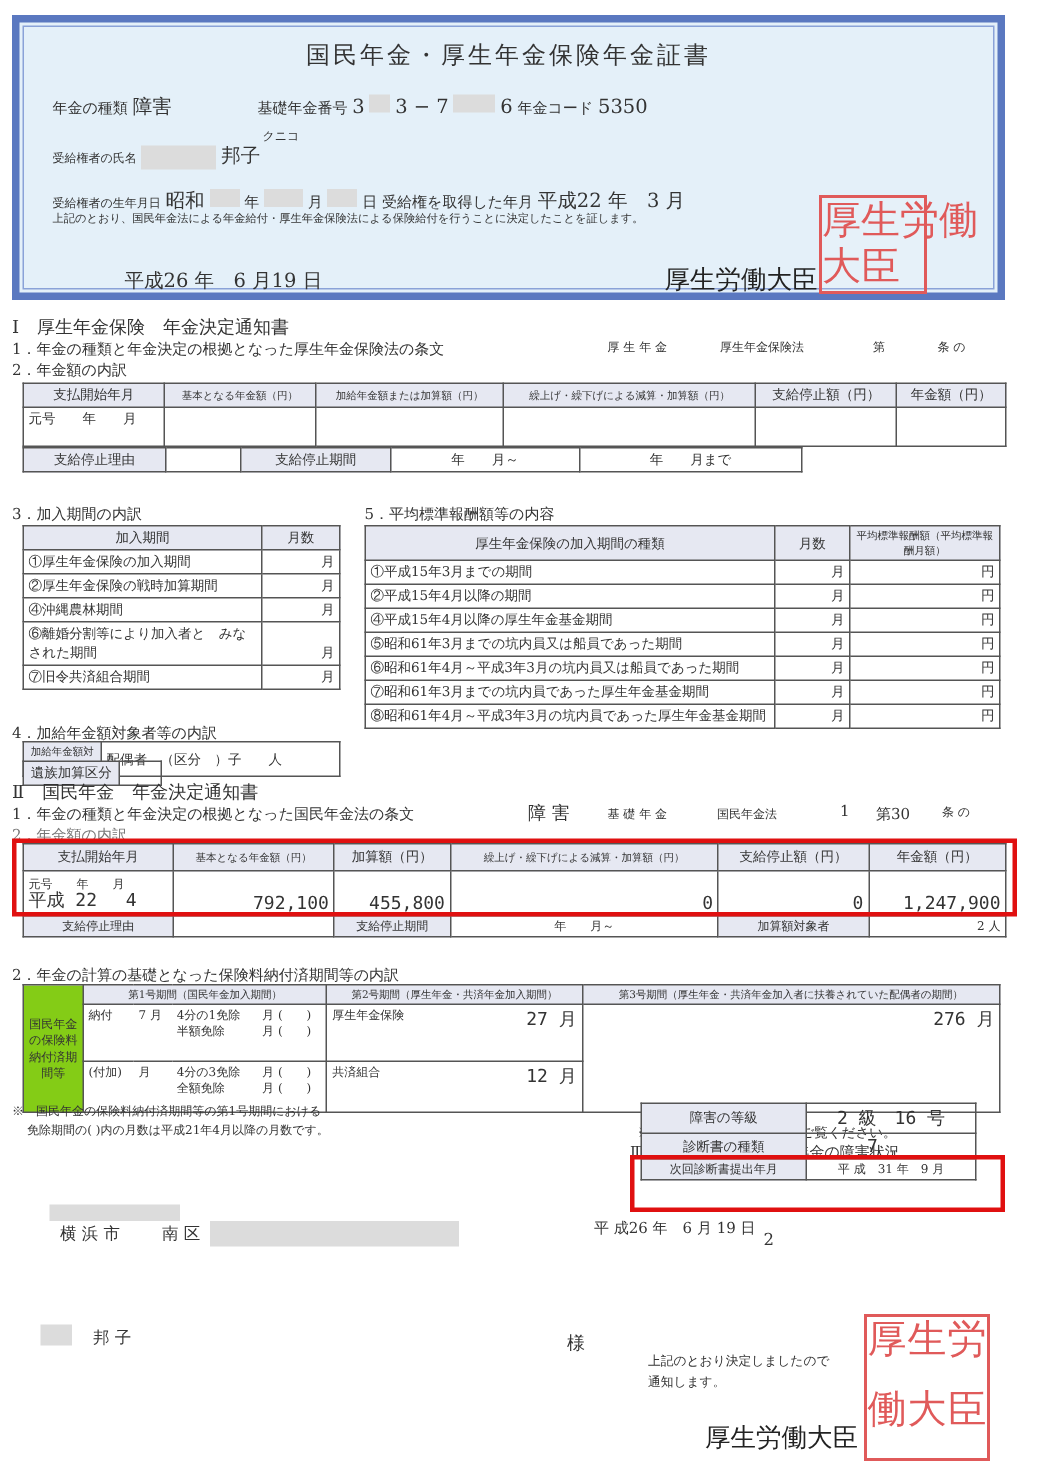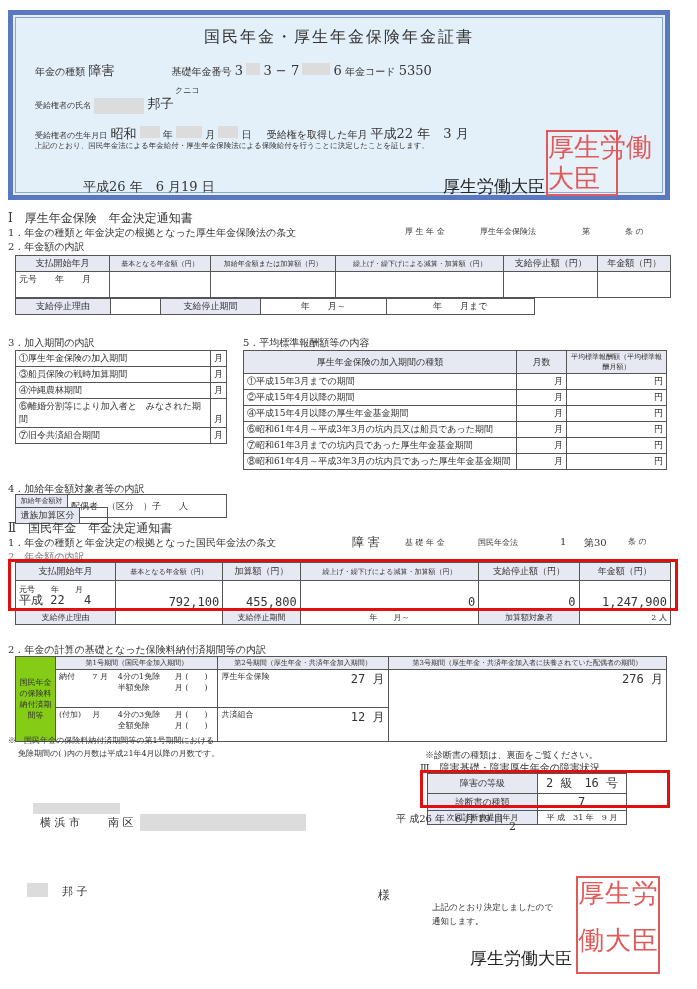--- a/index.html
+++ b/index.html
@@ -49,21 +49,21 @@
  </div>
  <div class="abs row" style="left:22px;top:110px">
   <span style="font-size:8px">受給権者の生年月日</span>
   <span class="big">昭和</span>
   <span class="redact" style="width:20px;height:12px"></span>
   <span>年</span>
   <span class="redact" style="width:26px;height:12px"></span>
   <span>月</span>
   <span class="redact" style="width:20px;height:12px"></span>
   <span>日</span>
-  <span style="margin-left:12px">受給権を取得した年月</span>
+  <span style="">受給権を取得した年月</span>
   <span class="big">平成22 年　3 月</span>
  </div>
  <div class="abs" style="left:22px;top:126px;font-size:7.5px;white-space:nowrap">上記のとおり、国民年金法による年金給付・厚生年金保険法による保険給付を行うことに決定したことを証します。</div>
  <div class="abs row big" style="left:70px;top:163px">平成26 年　6 月19 日</div>
  <div class="abs minister" style="left:430px;top:160px">厚生労働大臣</div>
  <div class="abs stamp" style="left:533px;top:115px;width:72px;height:66px">
       <span>厚</span>
       <span>生</span>
       <span>労</span>
       <span>働</span>
@@ -107,26 +107,30 @@
         <th style="width:100px">支給停止期間</th>
         <td class="c">年　　月～</td>
         <td class="c">年　　月まで</td>
       </tr>
 </tbody>
   </table>
 
 <div class="abs h2" style="left:8px;top:336px">3．加入期間の内訳</div>
 <table class="abs" style="left:15px;top:350px;width:212px">
  <tbody>
+      <tr>
+        <th>加入期間</th>
+        <th style="width:52px">月数</th>
+      </tr>
  <tr>
         <td>①厚生年金保険の加入期間</td>
         <td class="r">月</td>
       </tr>
  <tr>
-        <td>③船員保険の戦時加算期間</td>
+        <td>②厚生年金保険の戦時加算期間</td>
         <td class="r">月</td>
       </tr>
  <tr>
         <td>④沖縄農林期間</td>
         <td class="r">月</td>
       </tr>
  <tr>
         <td>⑥離婚分割等により加入者と　みなされた期間</td>
         <td class="r" style="vertical-align:bottom">月</td>
       </tr>
@@ -167,20 +171,25 @@
         <td class="r">月</td>
         <td class="r">円</td>
       </tr>
  <tr>
         <td>②平成15年4月以降の期間</td>
         <td class="r">月</td>
         <td class="r">円</td>
       </tr>
  <tr>
         <td>④平成15年4月以降の厚生年金基金期間</td>
+        <td class="r">月</td>
+        <td class="r">円</td>
+      </tr>
+ <tr>
+        <td>⑤昭和61年3月までの坑内員又は船員であった期間</td>
         <td class="r">月</td>
         <td class="r">円</td>
       </tr>
  <tr>
         <td>⑥昭和61年4月～平成3年3月の坑内員又は船員であった期間</td>
         <td class="r">月</td>
         <td class="r">円</td>
       </tr>
  <tr>
         <td>⑦昭和61年3月までの坑内員であった厚生年金基金期間</td>
@@ -273,21 +282,21 @@
         </td>
   <td style="vertical-align:top"><span>共済組合</span><span class="num" style="float:right">12 月</span></td>
  </tr>
 </tbody>
   </table>
 <div class="abs" style="left:8px;top:735px;font-size:8px">※　国民年金の保険料納付済期間等の第1号期間における</div>
 <div class="abs" style="left:18px;top:748px;font-size:8px">免除期間の( )内の月数は平成21年4月以降の月数です。</div>
 
 <div class="abs" style="left:425px;top:749px;font-size:9px">※診断書の種類は、裏面をご覧ください。</div>
 <div class="abs h2" style="left:420px;top:761px">Ⅲ　障害基礎・障害厚生年金の障害状況</div>
-<table class="abs" style="left:427px;top:773px;width:200px">
+<table class="abs" style="left:427px;top:735px;width:224px">
  <tbody>
       <tr>
         <th style="width:110px">障害の等級</th>
         <td class="c num">2 級　16 号</td>
       </tr>
  <tr>
         <th>診断書の種類</th>
         <td class="num" style="padding-left:40px">7</td>
       </tr>
  <tr style="height:10px;font-size:8px">

